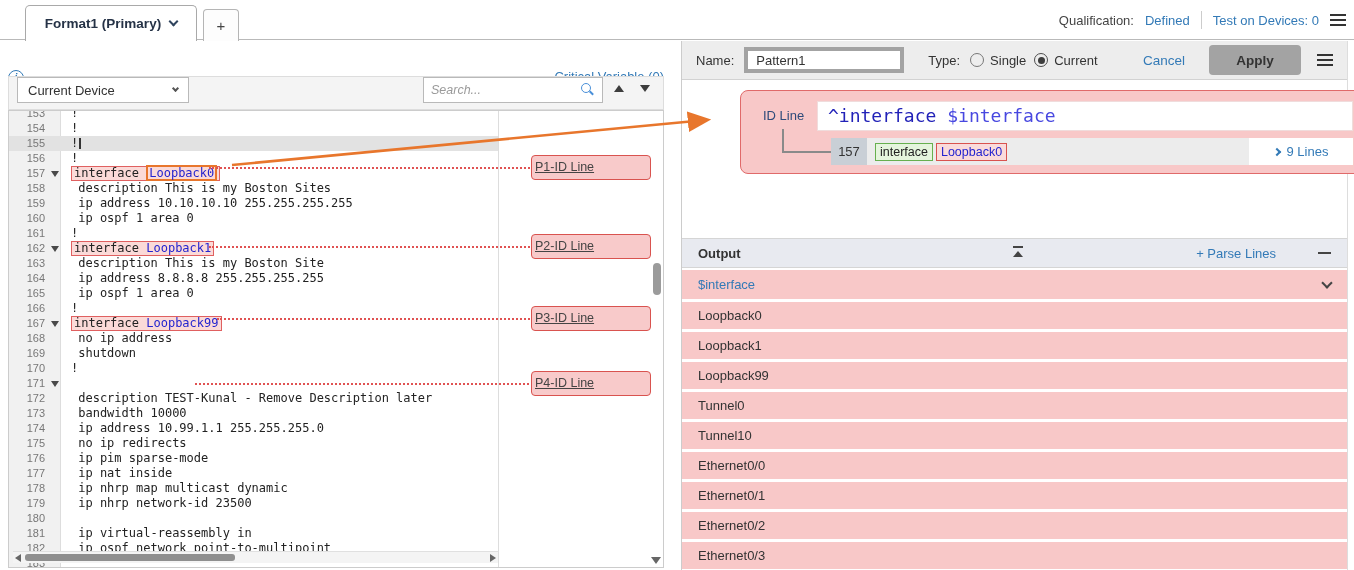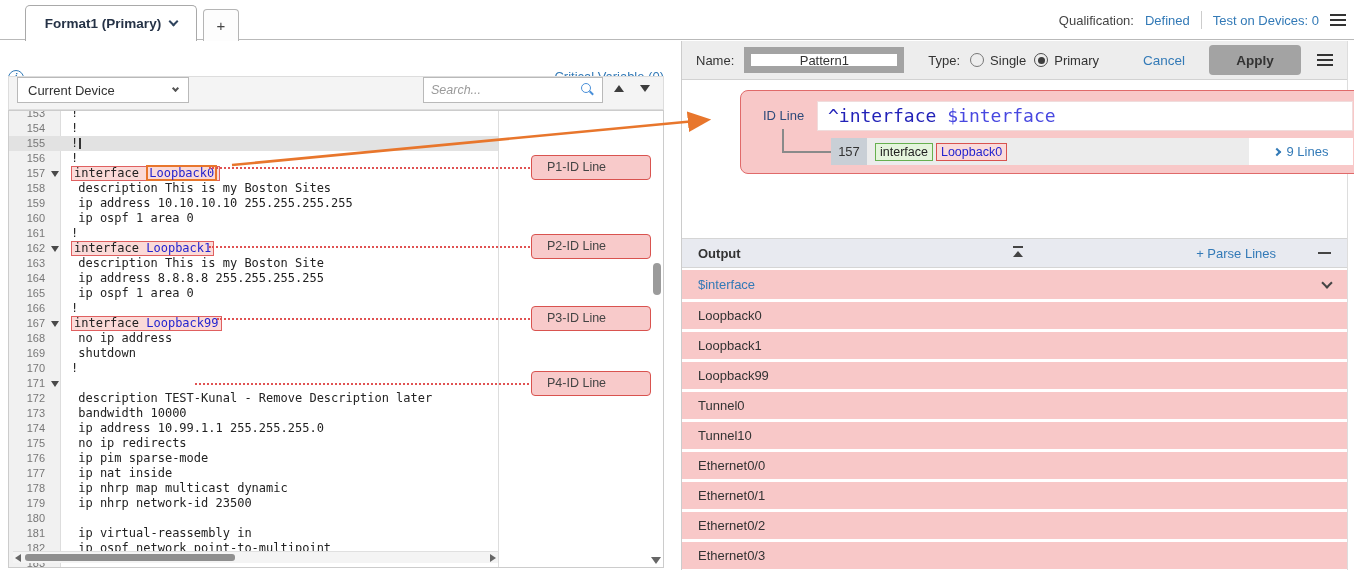--- a/index.html
+++ b/index.html
@@ -58,37 +58,37 @@
   .crow .g { width:36px; text-align:right; color:#777; font-size:11px; font-family:"Liberation Sans",sans-serif; flex:none; }
   .crow .f { width:22px; flex:none; position:relative; }
   .crow .f .fold { position:absolute; left:6px; top:5px; width:0; height:0; border-left:4px solid transparent; border-right:4px solid transparent; border-top:6px solid #4a4a4a; }
   .crow .t { flex:1; padding-left:4px; }
   .crow.hl { background:#e2e2e2; }
   .caret { display:inline-block; width:1.5px; height:11px; background:#333; vertical-align:-2px; margin-left:1px; }
   .if-chip { display:inline-block; background:#fbdad8; border:1px solid #e06060; padding:0 2px; line-height:13px; }
   .if-name { color:#2424cf; }
   .orange-ring { display:inline-block; border:2px solid #e8762c; padding:0 1px; margin:-2px 0; line-height:12px; }
   .p-label { position:absolute; left:522px; width:120px; height:25px; background:#f8caca; border:1px solid #d9534f; border-radius:4px;
-             font-size:12.5px; color:#444; line-height:23px; padding-left:15px; z-index:5; }
+             font-size:12.5px; color:#444; line-height:23px; padding-left:3px; z-index:5;text-decoration:underline; }
   .dotline { position:absolute; border-top:2px dotted #e05252; z-index:4; }
 
   .vscroll-thumb { position:absolute; right:2px; top:152px; width:8px; height:32px; background:#9b9b9b; border-radius:4px; }
   .vscroll-dn { position:absolute; right:2px; bottom:3px; width:0; height:0; border-left:5px solid transparent; border-right:5px solid transparent; border-top:7px solid #666; }
   .hscroll { position:absolute; left:4px; bottom:4px; width:485px; height:12px; background:#f4f4f4; border-top:1px solid #e0e0e0; }
   .hscroll .thumb { position:absolute; left:12px; top:2px; width:210px; height:7px; background:#8f8f8f; border-radius:3px; }
   .hscroll .la { position:absolute; left:2px; top:2px; width:0; height:0; border-top:4px solid transparent; border-bottom:4px solid transparent; border-right:6px solid #666; }
   .hscroll .ra { position:absolute; right:2px; top:2px; width:0; height:0; border-top:4px solid transparent; border-bottom:4px solid transparent; border-left:6px solid #666; }
 
   
   .rp-divider { position:absolute; left:681px; top:41px; width:1px; height:529px; background:#ccc; }
   .rp-edge { position:absolute; left:1347px; top:41px; width:1px; height:529px; background:#ddd; }
   .rp-head { position:absolute; left:682px; top:41px; width:665px; height:39px; background:#ededed; border-bottom:1px solid #d2d2d2;
              display:flex; align-items:center; padding:0 14px; gap:10px; font-size:13px; }
-  .name-input { width:160px; height:26px; border:7px solid #a3a3a3; background:#fff; font-size:13px; color:#333; padding:0 8px;
-                font-family:"Liberation Sans", sans-serif; outline:none;text-align:center; }
+  .name-input { width:160px; height:26px; border:4px solid #a3a3a3; background:#fff; font-size:13px; color:#333; padding:0 8px;
+                font-family:"Liberation Sans", sans-serif; outline:none; }
   .radio { width:14px; height:14px; border:1.5px solid #777; border-radius:50%; display:inline-block; position:relative; vertical-align:-2px; cursor:pointer; }
   .radio.sel { border-color:#4d4d4d; }
   .radio.sel::after { content:""; position:absolute; left:2.5px; top:2.5px; width:7px; height:7px; border-radius:50%; background:#3d3d3d; }
   .type-opt { display:flex; align-items:center; gap:6px; margin-right:8px; }
   .cancel-link { color:#337ab7; font-size:13.5px; cursor:pointer; margin-right:14px; }
   .apply-btn { width:92px; height:30px; background:#a3a3a3; border:none; border-radius:4px; font-size:13.5px; font-weight:bold;
                color:#333; cursor:pointer; font-family:"Liberation Sans", sans-serif; }
   .rp-head .spacer { flex:1; }
 
   .id-card { position:absolute; left:740px; top:90px; width:650px; height:84px; background:#f8c8c8; border:1.5px solid #e06a6a; border-radius:8px; }
@@ -236,21 +236,21 @@
     <span>Name:</span>
     <input class="name-input" type="text" value="Pattern1" style="">
     <span style="margin-left:14px;">Type:</span>
     <span id="type-options" style="display:flex; align-items:center;">
         <span class="type-opt">
           <span class="radio"></span>
           <span>Single</span>
         </span>
         <span class="type-opt">
           <span class="radio sel"></span>
-          <span>Primary</span>
+          <span>Current</span>
         </span>
       </span>
     <span class="spacer"></span>
     <span class="cancel-link">Cancel</span>
     <button class="apply-btn">Apply</button>
     <span class="hamburger" style="margin-left:6px;"></span>
   </div>
 
   <div class="id-card">
     <div class="close-btn"></div>

